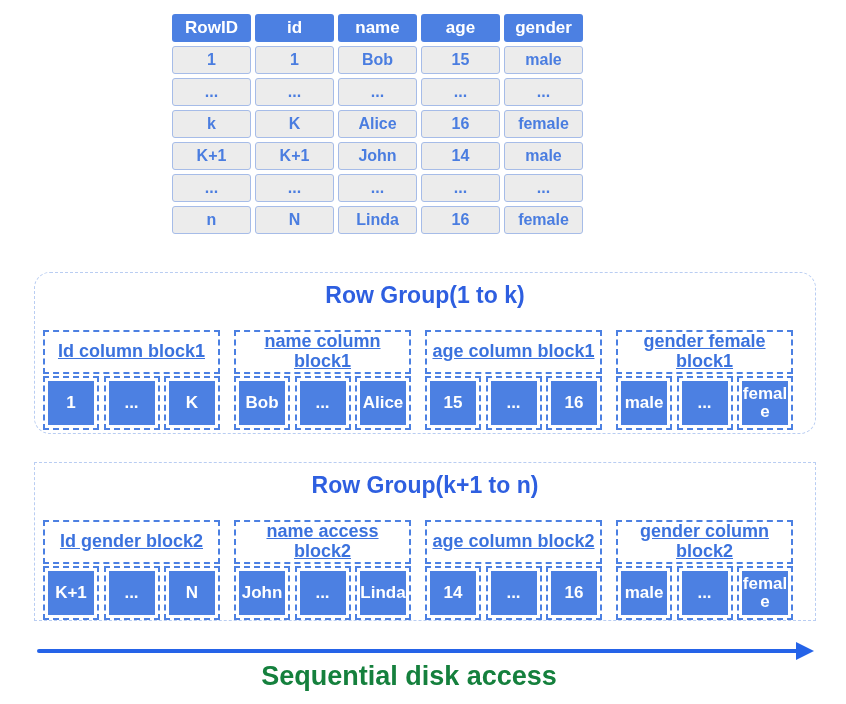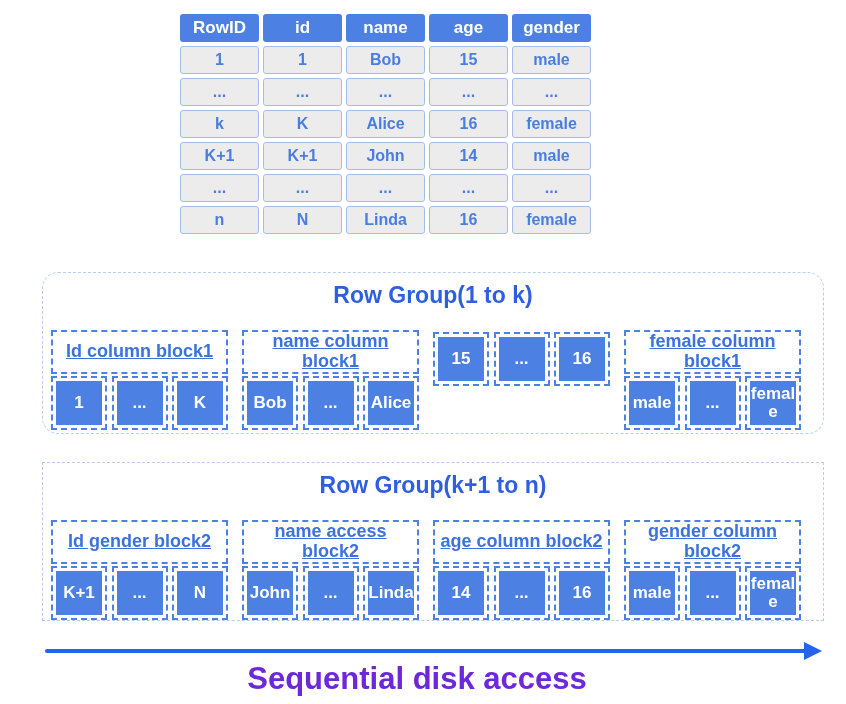--- a/index.html
+++ b/index.html
@@ -10,21 +10,21 @@
     --cell-bg:#ececec;
     --cell-border:#a6bce8;
     --group-border:#b9cdf2;
   }
   *{box-sizing:border-box;margin:0;padding:0;}
   html,body{background:#ffffff;}
   body{
     font-family:"Liberation Sans", sans-serif;
     width:846px;height:704px;position:relative;overflow:hidden;
   }
-  .canvas{position:absolute;left:12px;top:0;width:799px;height:704px;background:#fff;}
+  .canvas{position:absolute;left:4px;top:0;width:799px;height:704px;background:#fff;}
 
   
   .src-table{
     position:absolute;left:168px;top:14px;
     display:grid;
     grid-template-columns:repeat(5,79px);
     grid-auto-rows:28px;
     gap:4px;
   }
   .th{
@@ -78,21 +78,21 @@
   }
   .seq-arrow-head{
     position:absolute;left:792px;top:642px;
     width:0;height:0;
     border-left:18px solid #2563e8;
     border-top:9px solid transparent;
     border-bottom:9px solid transparent;
   }
   .seq-label{
     position:absolute;left:0;top:661px;width:810px;text-align:center;
-    color:#6d28d9;font-size:31px;font-weight:700;
+    color:#15803d;font-size:27px;font-weight:700;
   }
   .watermark{
     position:absolute;left:488px;top:657px;
     color:#8f8f8f;font-size:23px;font-weight:700;white-space:nowrap;
     text-shadow:-1px -1px 0 #fff,1px -1px 0 #fff,-1px 1px 0 #fff,1px 1px 0 #fff;
   }
 </style>
 </head>
 <body>
 
@@ -170,35 +170,36 @@
           <div class="bcell">
               <div class="bcell-inner">...</div>
             </div>
           <div class="bcell">
               <div class="bcell-inner">Alice</div>
             </div>
         </div>
       </div>
 
       <div class="block">
+        <div class="block-label">age column block1</div>
         <div class="block-cells">
           <div class="bcell">
               <div class="bcell-inner">15</div>
             </div>
           <div class="bcell">
               <div class="bcell-inner">...</div>
             </div>
           <div class="bcell">
               <div class="bcell-inner">16</div>
             </div>
         </div>
       </div>
 
       <div class="block">
-        <div class="block-label">female column block1</div>
+        <div class="block-label">gender female block1</div>
         <div class="block-cells">
           <div class="bcell">
               <div class="bcell-inner">male</div>
             </div>
           <div class="bcell">
               <div class="bcell-inner">...</div>
             </div>
           <div class="bcell">
               <div class="bcell-inner">female</div>
             </div>

